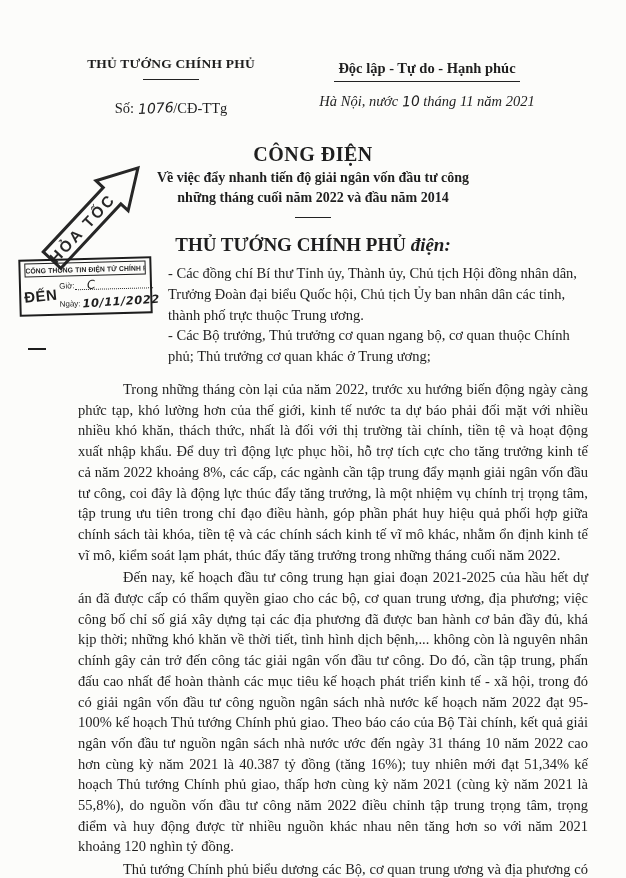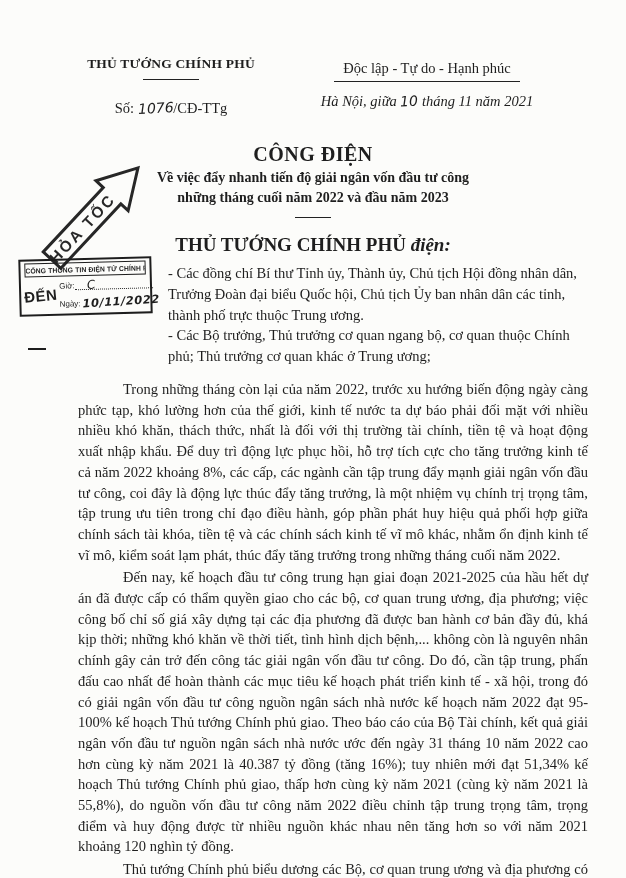--- a/index.html
+++ b/index.html
@@ -14,21 +14,21 @@
     overflow:hidden;
   }
   
   .header { display:flex; padding-top:56px; }
   .header-left { margin-left:60px; width:222px; text-align:center; }
   .header-right { width:290px; text-align:center; }
   .org-name { font-weight:bold; font-size:13.5px; letter-spacing:.2px; }
   .short-rule { width:56px; height:0; border-top:1.6px solid #222; margin:7px auto 0 auto; }
   .so-line { margin-top:20px; font-size:14.5px; }
   .national-title { font-weight:bold; font-size:13.5px; letter-spacing:.1px; }
-  .motto { font-weight:normal; font-size:14.5px; margin-top:4px; }
+  .motto { font-weight:bold; font-size:14.5px; margin-top:4px; }
   .long-rule { width:186px; height:0; border-top:1.6px solid #222; margin:4px auto 0 auto; }
   .date-line { margin-top:11px; font-style:italic; font-size:14.5px; }
   .hand { font-family:"DejaVu Sans", sans-serif; font-style:italic; display:inline-block; transform:rotate(-3deg); font-size:14px; }
   
   .title-block { text-align:center; margin-top:26px; }
   .doc-type { font-weight:bold; font-size:20px; letter-spacing:.5px; }
   .subject { font-weight:bold; font-size:14px; margin-top:2px; line-height:20px; }
   .title-rule { width:36px; height:0; border-top:1.8px solid #222; margin:9px auto 0 auto; }
   
   .salutation { text-align:center; margin-top:16px; font-weight:bold; font-size:19px; }
@@ -92,31 +92,31 @@
       <div class="short-rule"></div>
       <div class="so-line">
         <span>Số:</span>
         <span class="hand">1076</span><span>/CĐ-TTg</span>
       </div>
     </div>
     <div class="header-right">
       <div class="motto">Độc lập - Tự do - Hạnh phúc</div>
       <div class="long-rule"></div>
       <div class="date-line">
-        <span>Hà Nội, giữa</span>
+        <span>Hà Nội, nước</span>
         <span class="hand">10</span>
         <span>tháng 11 năm 2021</span>
       </div>
     </div>
   </div>
 
   <div class="title-block">
     <div class="doc-type">CÔNG ĐIỆN</div>
     <div class="subject">Về việc đẩy nhanh tiến độ giải ngân vốn đầu tư công</div>
-    <div class="subject" style="margin-top:0;">những tháng cuối năm 2022 và đầu năm 2023</div>
+    <div class="subject" style="margin-top:0;">những tháng cuối năm 2022 và đầu năm 2014</div>
     <div class="title-rule"></div>
   </div>
 
   <div class="salutation">
     <span>THỦ TƯỚNG CHÍNH PHỦ</span>
     <span class="dien">điện:</span>
   </div>
 
   <div class="recipients">
     <p>- Các đồng chí Bí thư Tỉnh ủy, Thành ủy, Chủ tịch Hội đồng nhân dân, Trưởng Đoàn đại biểu Quốc hội, Chủ tịch Ủy ban nhân dân các tỉnh, thành phố trực thuộc Trung ương.</p>

